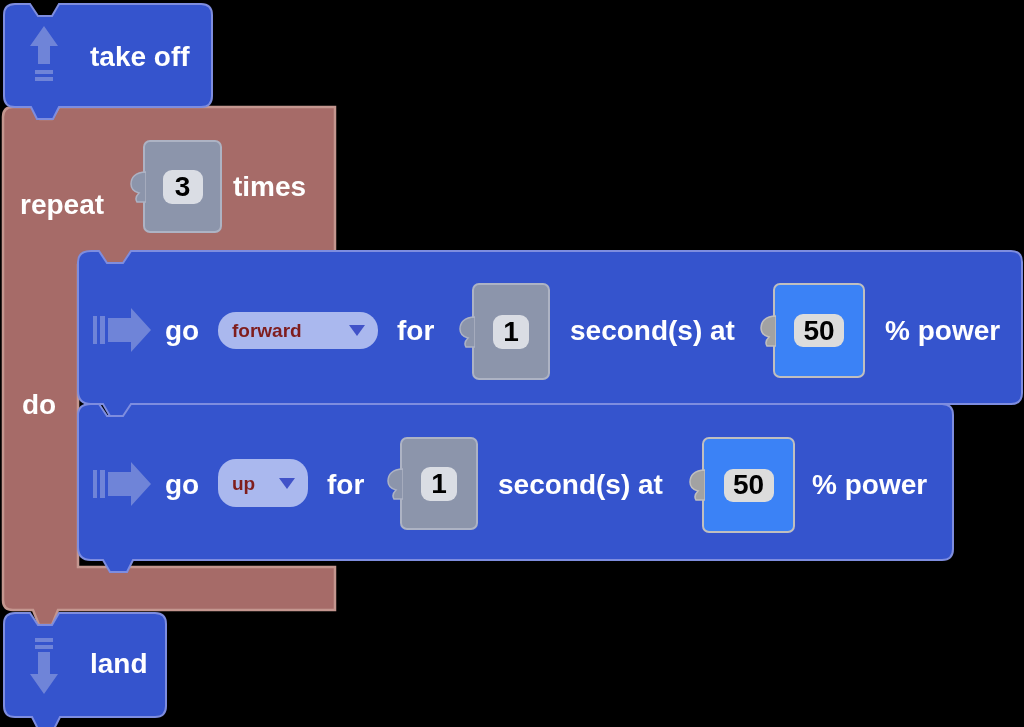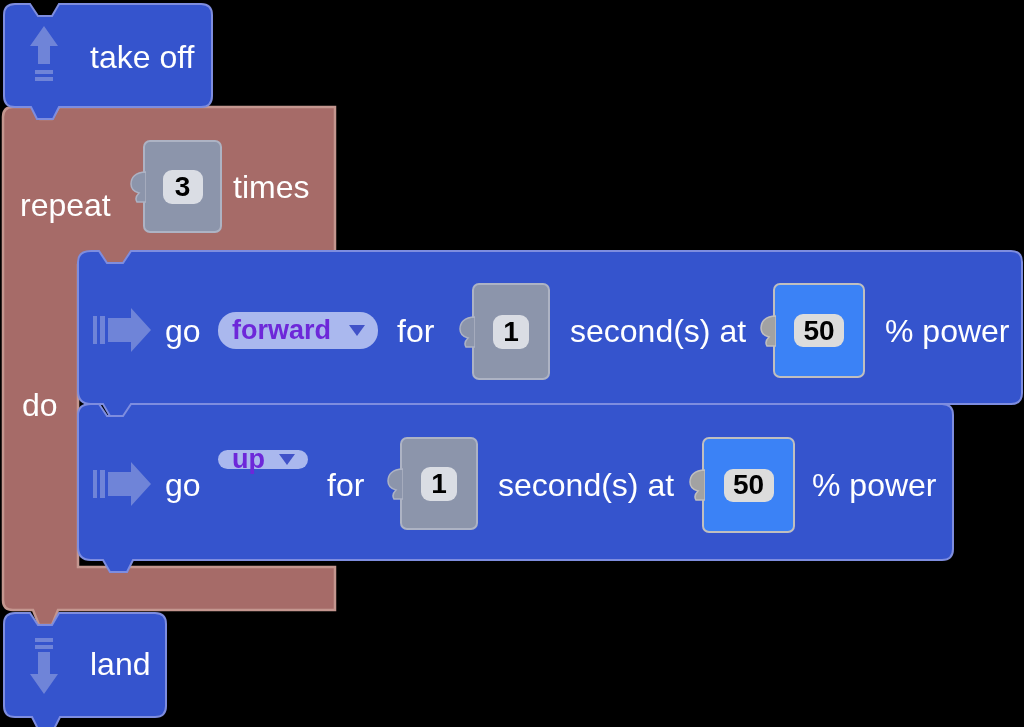--- a/index.html
+++ b/index.html
@@ -2,27 +2,27 @@
 <html><head>
 <meta charset="utf-8">
 <style>
   html,body{margin:0;padding:0;background:#000;}
   .scene{position:relative;width:1024px;height:727px;background:#000;overflow:hidden;
          font-family:"Liberation Sans",sans-serif;}
   .block{position:absolute;}
   .shape{position:absolute;left:0;top:0;}
   .shape path{fill:#3554cd;stroke:#7e8ddf;stroke-width:2;}
   .shape.loop path{fill:#a66b68;stroke:#c4968f;stroke-width:2.5;}
-  .block-label{position:absolute;font-weight:normal;font-size:32px;color:#fff;
+  .block-label{position:absolute;font-weight:bold;font-size:28px;color:#fff;
                white-space:nowrap;transform:translateY(-50%);line-height:1;}
   .icon{position:absolute;}
   .icon .g{fill:#6f84d8;}
   .pill{position:absolute;display:flex;align-items:center;justify-content:space-between;
         background:#aab8ee;border-radius:18px;padding:0 13px 0 14px;box-sizing:border-box;}
-  .pill-text{font-weight:bold;font-size:27px;color:#6d28d9;line-height:1;}
+  .pill-text{font-weight:bold;font-size:19px;color:#7f1d1d;line-height:1;}
   .tri{width:0;height:0;border-left:8px solid transparent;border-right:8px solid transparent;
        border-top:11px solid #4152c8;margin-left:8px;}
   .shadow-block{position:absolute;border-radius:7px;border:2px solid;box-sizing:border-box;
                 display:flex;align-items:center;justify-content:center;}
   .sb-slate{background:#8c95ab;border-color:#adb3c4;}
   .sb-gray{background:#3b82f6;border-color:#c0bfbf;}
   .tab{position:absolute;left:-15px;top:50%;transform:translateY(-50%);}
   .tab-slate path{fill:#8c95ab;stroke:#adb3c4;stroke-width:1.5;}
   .tab-gray path{fill:#a2a2a2;stroke:#c0bfbf;stroke-width:1.5;}
   .num-field{display:flex;align-items:center;justify-content:center;border-radius:9px;
@@ -82,21 +82,21 @@
   <div class="block" style="left:77px;top:403px;width:878px;height:172px">
     <svg class="shape" width="878" height="172" viewBox="0 0 878 172">
       <path d="M 14,1 H 22 L 30,13 L 46,13 L 54,1 H 865 Q 876,1 876,12 V 146 Q 876,157 865,157 H 56 L 50,169 L 33,169 L 26,157 H 14 Q 1,157 1,144 V 12 Q 1,1 14,1 Z"></path>
     </svg>
     <svg class="icon" style="left:16px;top:59px" width="58" height="44" viewBox="0 0 58 44">
       <rect class="g" x="0" y="8" width="4" height="28"></rect>
       <rect class="g" x="7" y="8" width="5" height="28"></rect>
       <path class="g" d="M15 10 H38 V0 L58 22 L38 44 V34 H15 Z"></path>
     </svg>
     <div class="block-label" style="left:88px;top:82px">go</div>
-    <div class="pill" style="left:141px;top:47px;width:90px;height:19px">
+    <div class="pill" style="left:141px;top:56px;width:90px;height:48px">
       <span class="pill-text">up</span>
       <span class="tri"></span>
     </div>
     <div class="block-label" style="left:250px;top:82px">for</div>
     <div class="shadow-block sb-slate" style="left:323px;top:34px;width:78px;height:93px">
       <svg class="tab tab-slate" width="16" height="32" viewBox="0 0 16 32">
         <path d="M16,1 C5,1 1,7 1,13 C1,19 5,21 9,22 C6,25 5,28 7,31 L16,31 Z"></path>
       </svg>
       <div class="num-field" style="width:36px;height:34px">1</div>
     </div>

